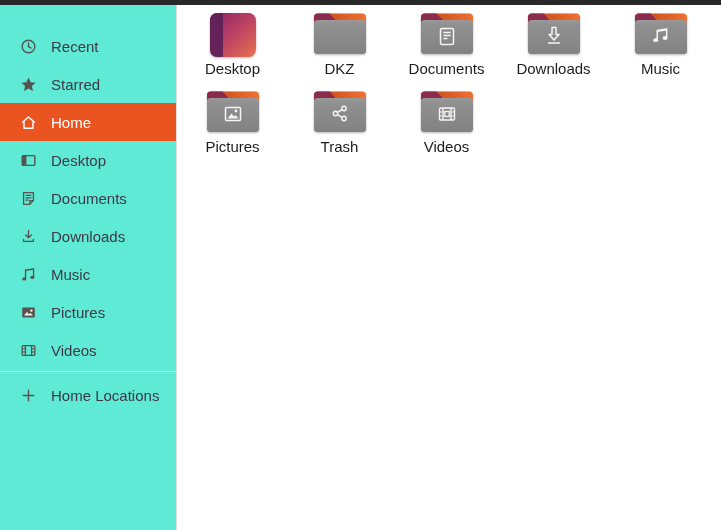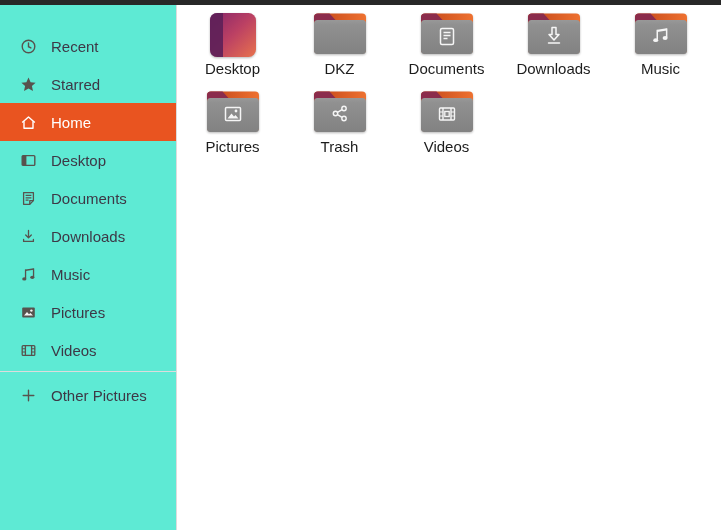--- a/index.html
+++ b/index.html
@@ -165,21 +165,21 @@
 
 
     <div class="side-sep"></div>
 
     <div class="side-item">
       <span class="si">
         <svg viewBox="0 0 17 17" fill="none" stroke="currentColor" stroke-width="1.4" stroke-linecap="round">
           <path d="M8.5 3.2 V13.8 M3.2 8.5 H13.8"></path>
         </svg>
       </span>
-      <span>Other Pictures</span>
+      <span>Home Locations</span>
     </div>
 
   </nav>
 
   <div class="main">
     <div class="grid">
 
       <div class="cell">
         <span class="ic">
           <svg viewBox="0 0 56 46">

